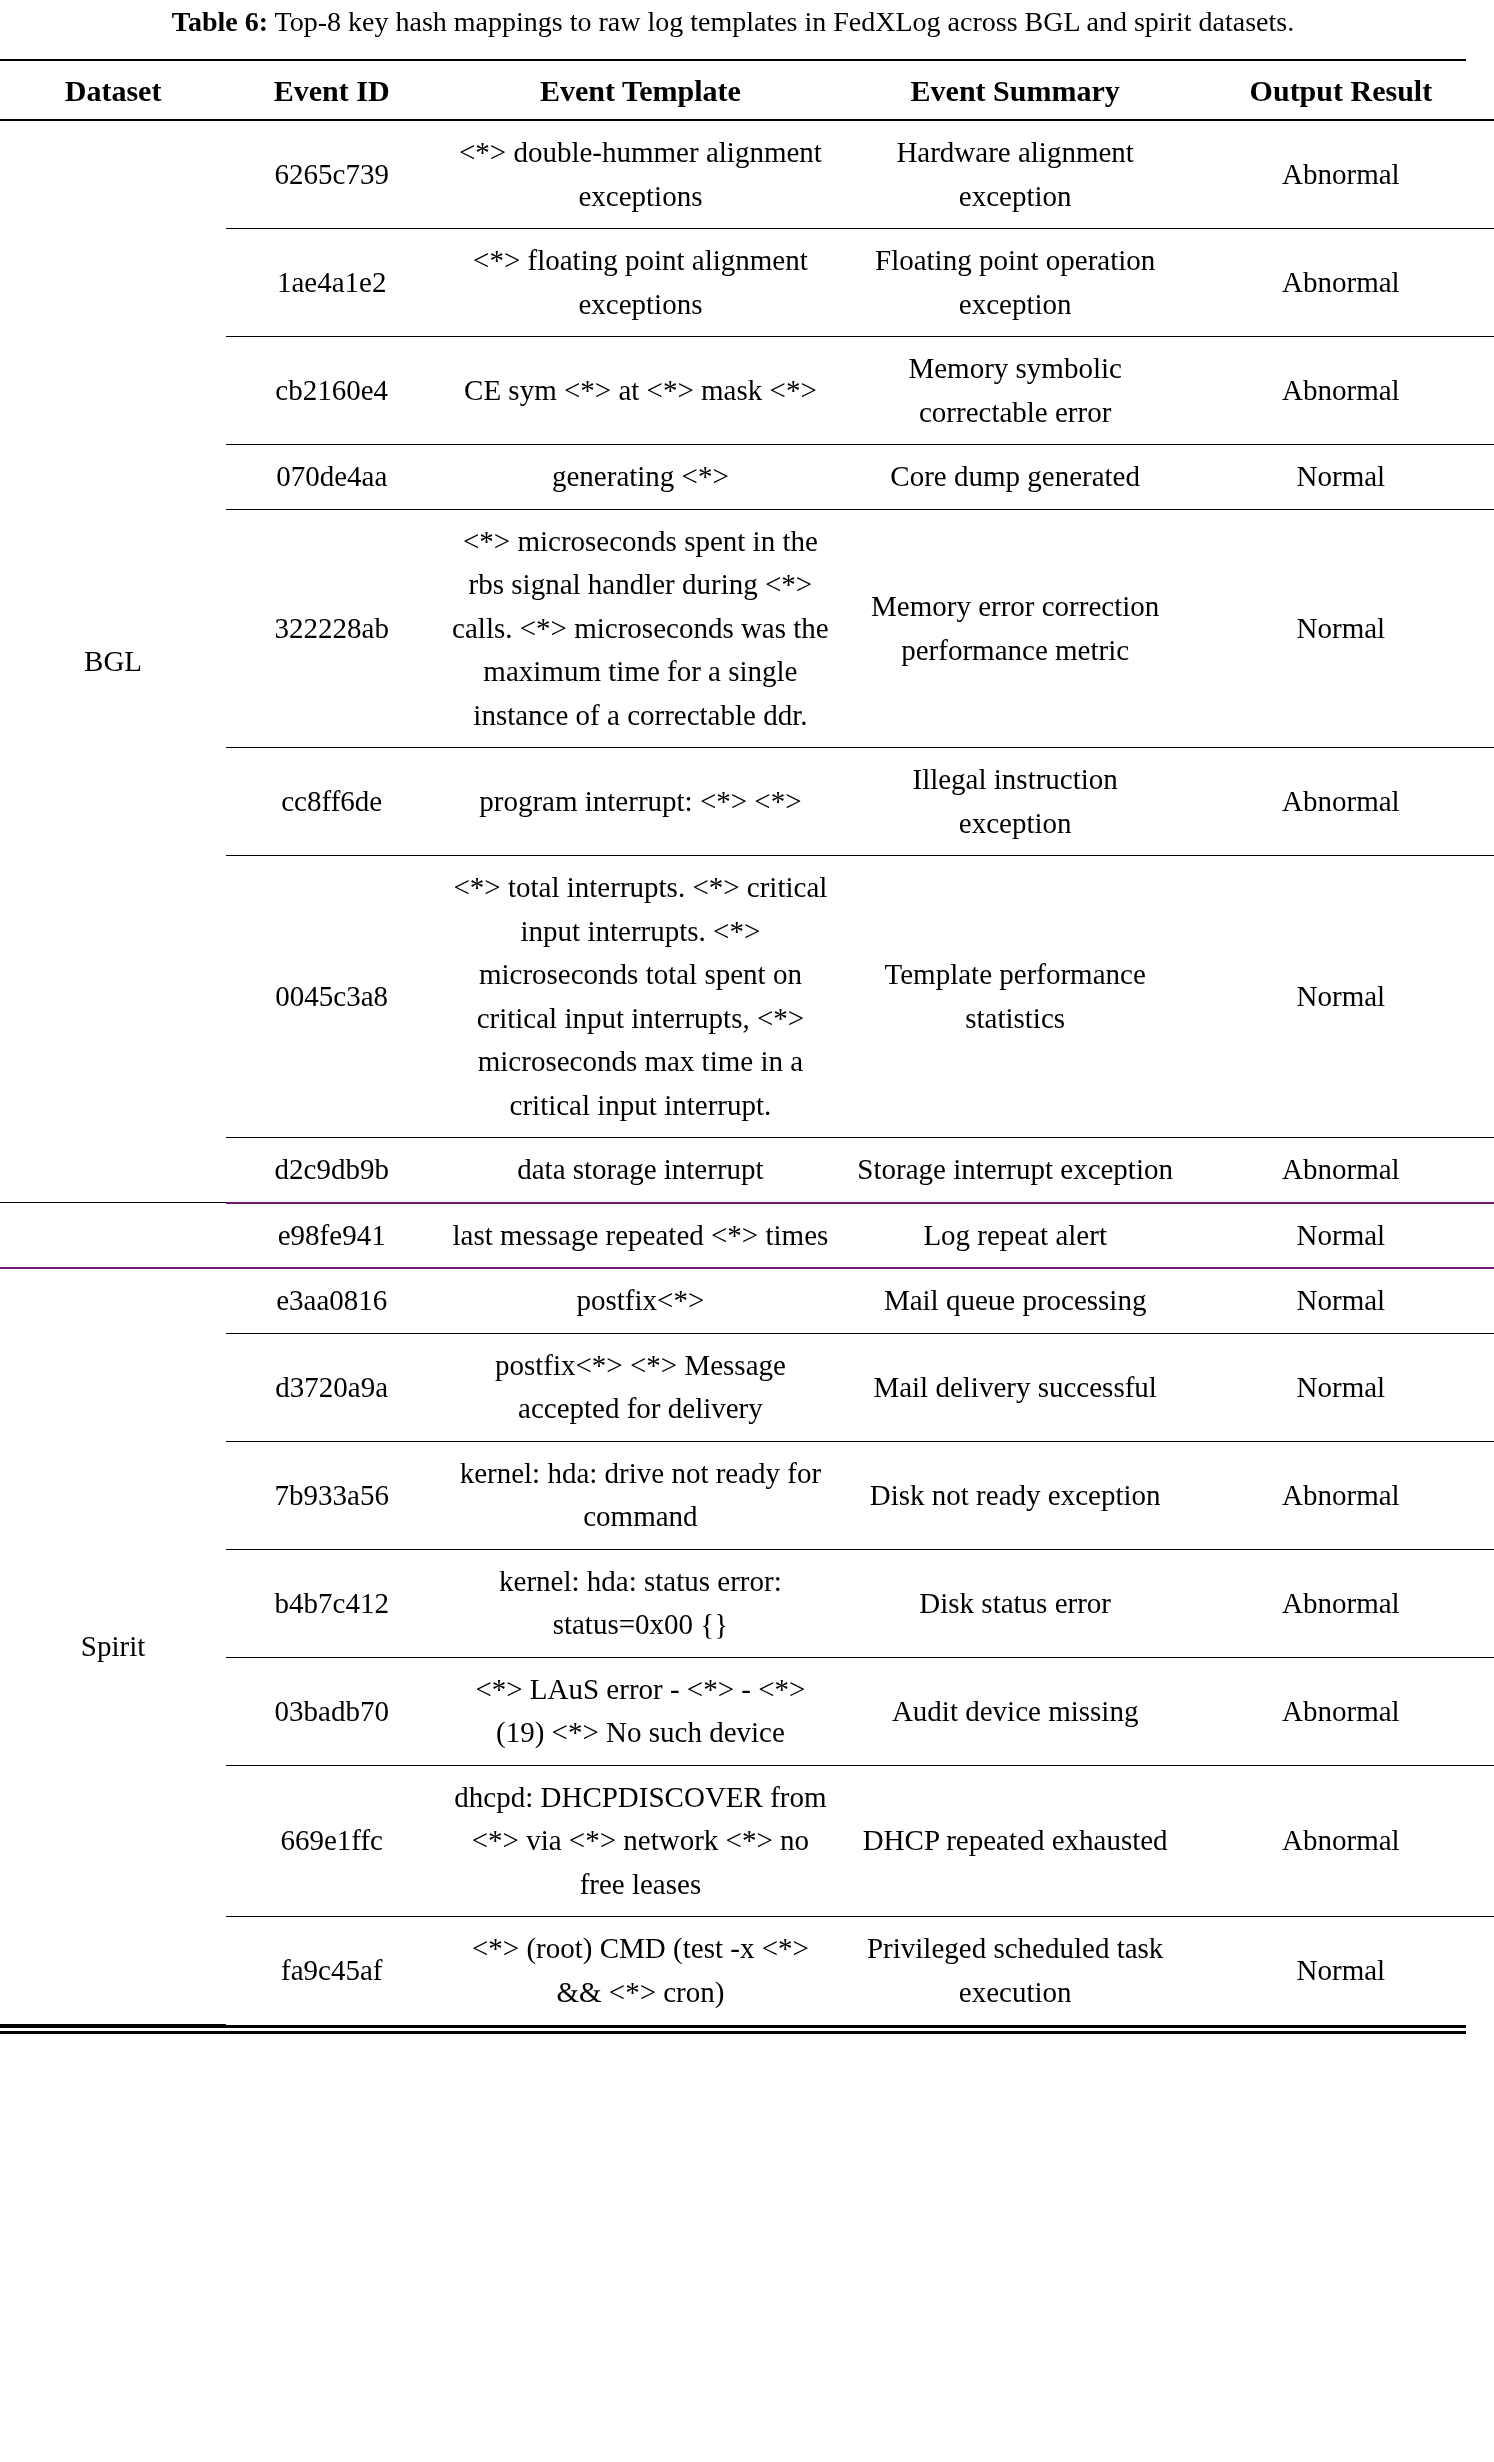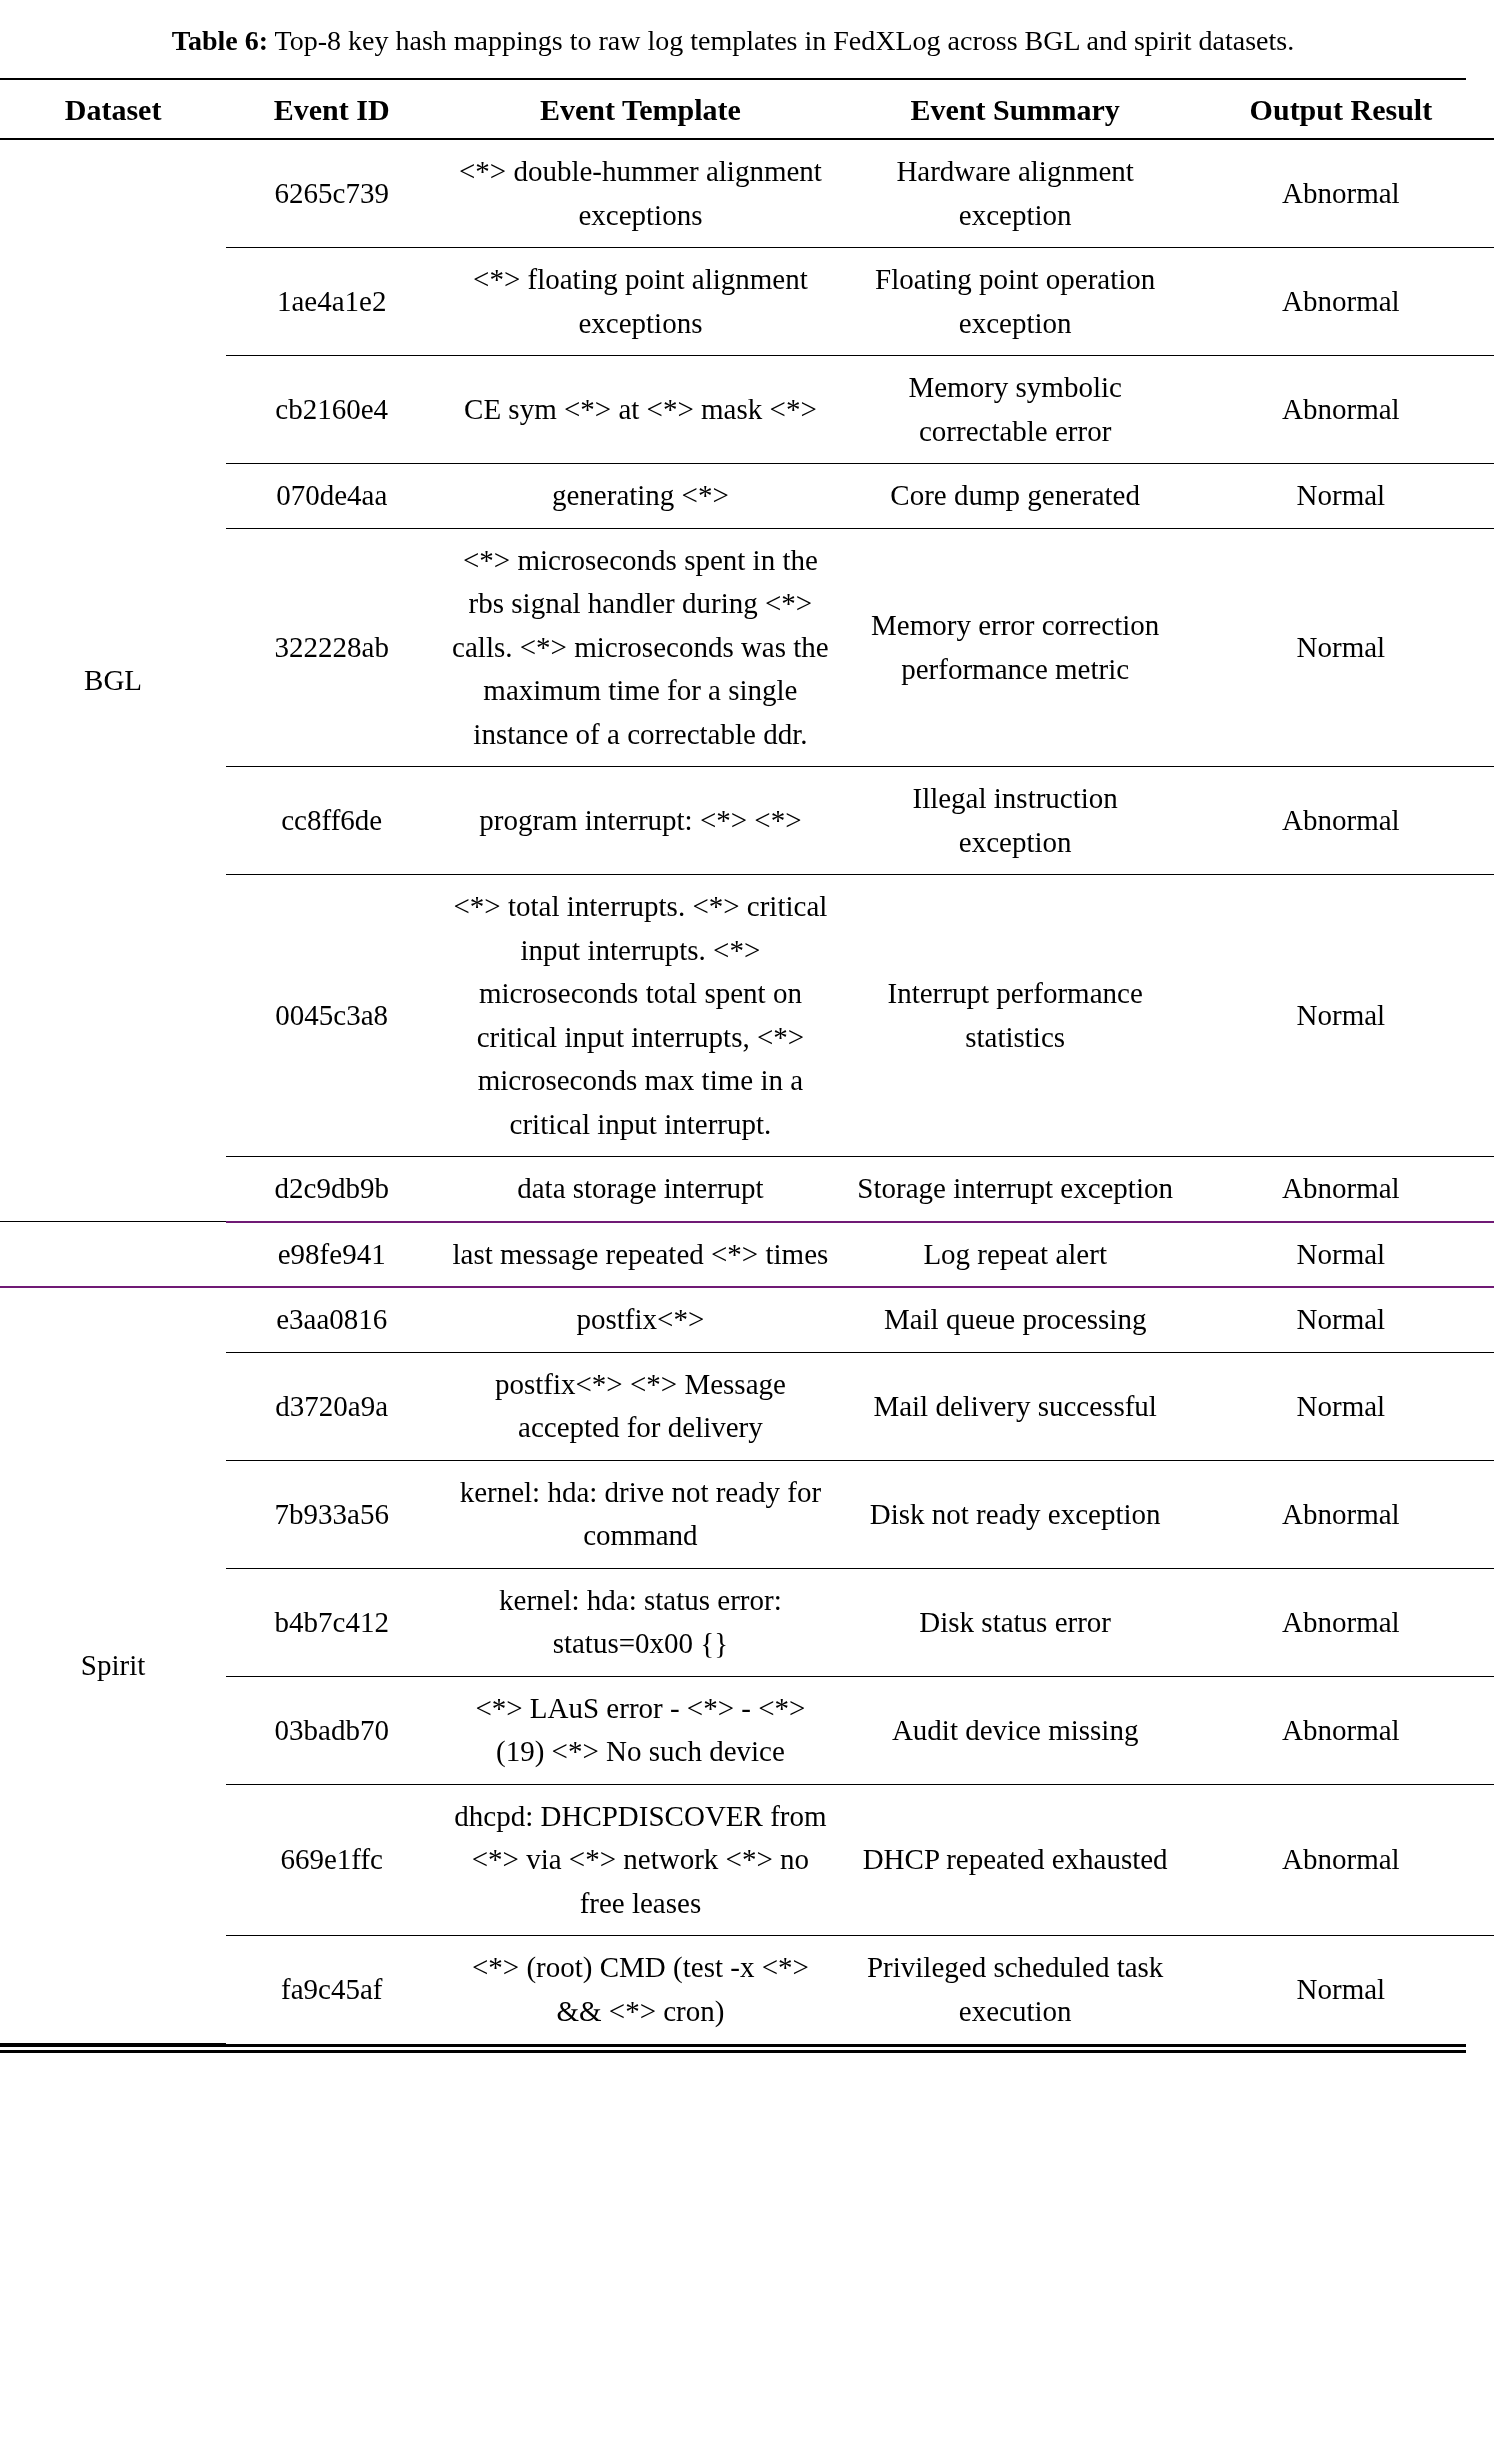--- a/index.html
+++ b/index.html
@@ -3,21 +3,21 @@
 <meta charset="utf-8">
 <style>
   html, body {
     margin: 0;
     padding: 0;
     background: #ffffff;
   }
   .page {
     width: 1466px;
     box-sizing: border-box;
-    padding-top: 20px;
+    padding-top: 1px;
     font-family: "Liberation Serif", "DejaVu Serif", serif;
     color: #000000;
   }
   .caption {
     text-align: center;
     font-size: 28px;
     line-height: 1.3;
     margin: 3.1px 7.8px 19px 7.8px;
   }
   .cap-label {
@@ -124,21 +124,21 @@
         </tr>
         <tr class="sep">
           <td>cc8ff6de</td>
           <td>program interrupt: &lt;*&gt; &lt;*&gt;</td>
           <td>Illegal instruction exception</td>
           <td>Abnormal</td>
         </tr>
         <tr class="sep">
           <td>0045c3a8</td>
           <td>&lt;*&gt; total interrupts. &lt;*&gt; critical input interrupts. &lt;*&gt; microseconds total spent on critical input interrupts, &lt;*&gt; microseconds max time in a critical input interrupt.</td>
-          <td>Interrupt performance statistics</td>
+          <td>Template performance statistics</td>
           <td>Normal</td>
         </tr>
         <tr class="group-end">
           <td>d2c9db9b</td>
           <td>data storage interrupt</td>
           <td>Storage interrupt exception</td>
           <td>Abnormal</td>
         </tr>
 
         <tr class="group-end">

